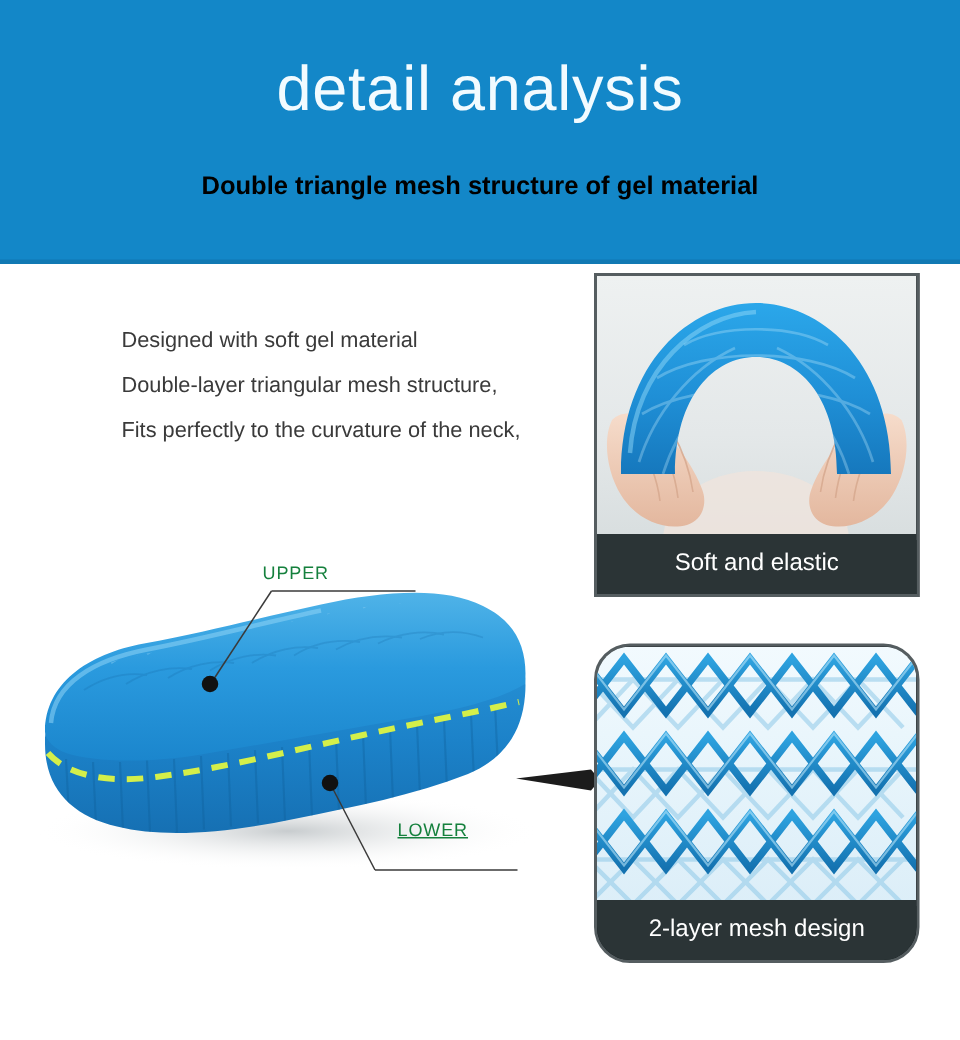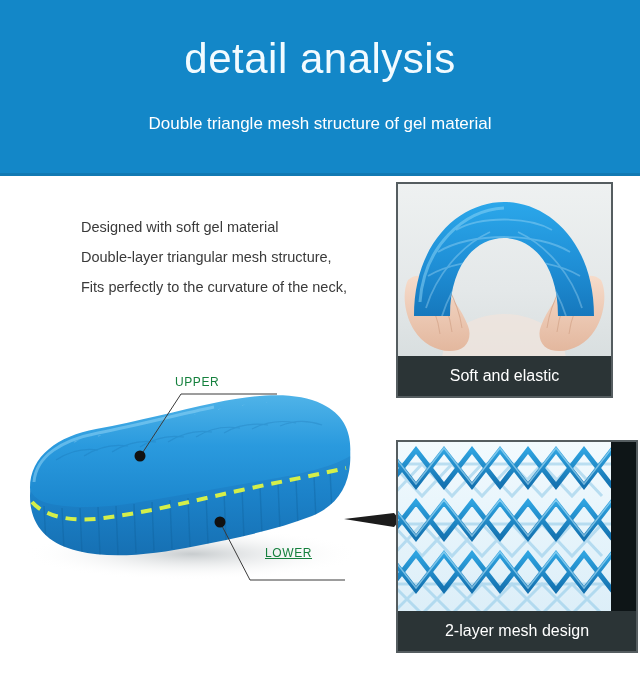--- a/index.html
+++ b/index.html
@@ -39,23 +39,23 @@
     letter-spacing: 0.5px;
     line-height: 1.1;
     white-space: nowrap;
   }
   .banner-subtitle {
     position: absolute;
     left: 0;
     top: 114px;
     width: 640px;
     text-align: center;
-    color: #ffffff;
+    color: #000000;
     font-size: 17px;
-    font-weight: 400;
+    font-weight: 700;
     line-height: 1.2;
     white-space: nowrap;
   }
 
   
   .features {
     position: absolute;
     left: 46px;
     top: 212px;
     width: 330px;
@@ -91,21 +91,21 @@
 
   
   .panel {
     position: absolute;
     box-sizing: border-box;
     border: 2px solid #555d60;
     background: #0e1517;
     overflow: hidden;
   }
   .panel-top    { left: 396px; top: 182px; width: 217px; height: 216px; text-decoration: underline; }
-  .panel-bottom { left: 396px; top: 440px; width: 242px; height: 213px; }
+  .panel-bottom { left: 396px; top: 429px; width: 217px; height: 213px; border-radius: 24px; }
 
   .panel-photo {
     position: absolute;
     left: 0;
     top: 0;
     right: 0;
     height: 176px;
     overflow: hidden;
   }
   .panel-bottom .panel-photo { height: 173px; }

